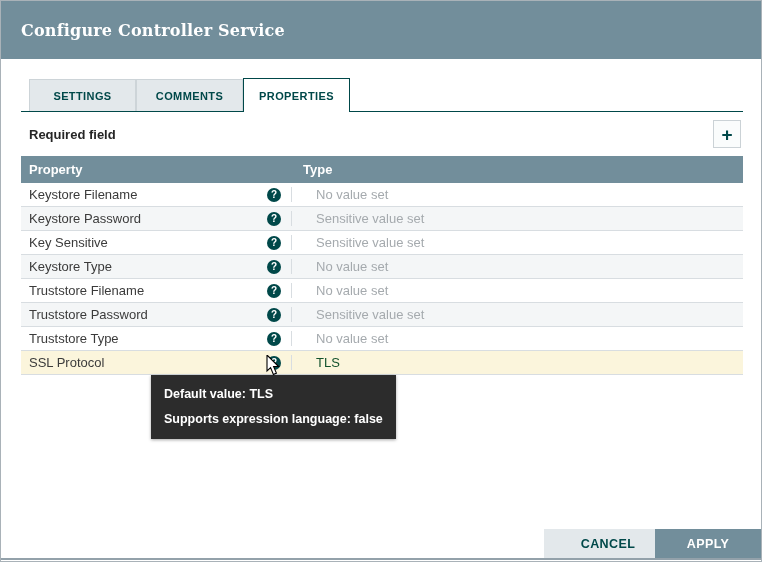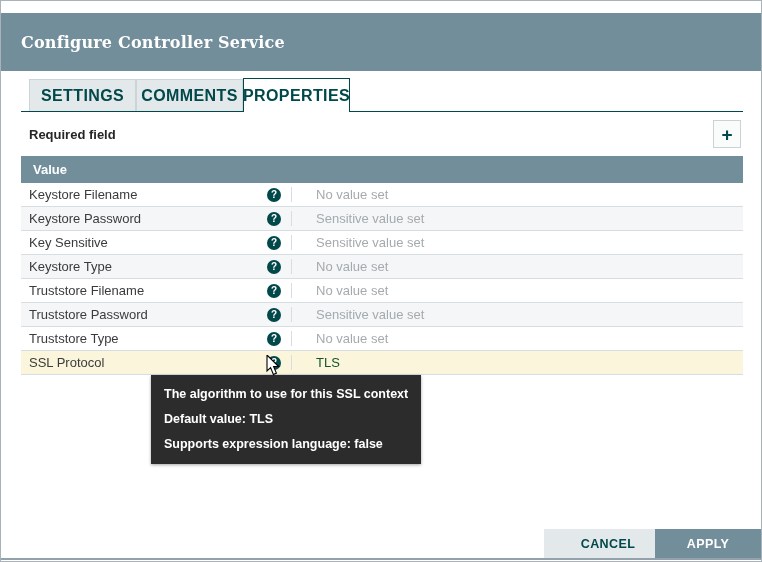--- a/index.html
+++ b/index.html
@@ -12,30 +12,30 @@
     --placeholder:#A5AAAE;
     --tooltip-bg:#2C2C2C;
   }
   *{margin:0;padding:0;box-sizing:border-box;}
   html,body{width:762px;height:562px;}
   body{font-family:"Liberation Sans",sans-serif;background:#fff;}
   .dialog{position:relative;width:762px;height:562px;background:#fff;
           border:1px solid #A9B2B8;overflow:hidden;}
 
   
-  .dlg-header{position:absolute;top:12px;left:0;right:0;height:58px;background:var(--header-bg);}
+  .dlg-header{position:absolute;top:0;left:0;right:0;height:58px;background:var(--header-bg);}
   .dlg-title{position:absolute;left:20px;top:50%;transform:translateY(-50%);
              color:#fff;font-family:"DejaVu Serif",serif;font-weight:700;font-size:16px;letter-spacing:.2px;}
 
   
   .tabs{position:absolute;top:78px;left:20px;width:722px;height:33px;
         border-bottom:1px solid var(--teal);display:flex;align-items:flex-end;padding-left:8px;}
   .tab{width:107px;height:32px;display:flex;align-items:center;justify-content:center;
        background:var(--tab-bg);border:1px solid #CDD4D8;border-bottom:none;
-       color:var(--teal);font-size:16px;font-weight:700;letter-spacing:.4px;cursor:default;}
+       color:var(--teal);font-size:11px;font-weight:700;letter-spacing:.4px;cursor:default;}
   .tab.active{background:#fff;border:1px solid var(--teal);border-bottom:none;
               height:34px;margin-bottom:-1px;}
 
   
   .required-label{position:absolute;top:126px;left:28px;font-size:13px;font-weight:700;color:#262626;}
   .add-btn{position:absolute;top:119px;right:20px;width:28px;height:28px;
            background:#FAFCFC;border:1px solid #CBD2D6;color:var(--teal);
            font-size:19px;font-weight:700;line-height:25px;text-align:center;}
 
   
@@ -88,21 +88,22 @@
     <div class="tab active">PROPERTIES</div>
   </div>
 
   <div class="required-label">Required field</div>
   <button class="add-btn">
     <span>+</span>
   </button>
 
   <div class="ptable">
     <div class="thead">
-      <div class="h-val">Value</div>
+      <div class="h-prop">Property</div>
+      <div class="h-val">Type</div>
     </div>
     <div>
         <div class="trow">
           <div class="cell prop">
             <span class="pname">Keystore Filename</span>
             <span class="qicon">?</span>
           </div>
           <div class="cell val unset">
             <span>No value set</span>
           </div>
@@ -175,21 +176,20 @@
           </div>
           <div class="cell val set">
             <span>TLS</span>
           </div>
           <div class="cell extra"></div>
         </div>
       </div>
   </div>
 
   <div class="tooltip">
-    <div>The algorithm to use for this SSL context</div>
     <div>Default value: TLS</div>
     <div>Supports expression language: false</div>
   </div>
 
   <svg class="cursor" viewBox="0 0 15 21">
     <polygon points="1,0 1,16 4.6,12.6 7.4,19.4 10.4,18.1 7.6,11.5 12.6,11.5" fill="#fff" stroke="#000" stroke-width="1.1"></polygon>
   </svg>
 
   <button class="btn btn-cancel">CANCEL</button>
   <button class="btn btn-apply">APPLY</button>

